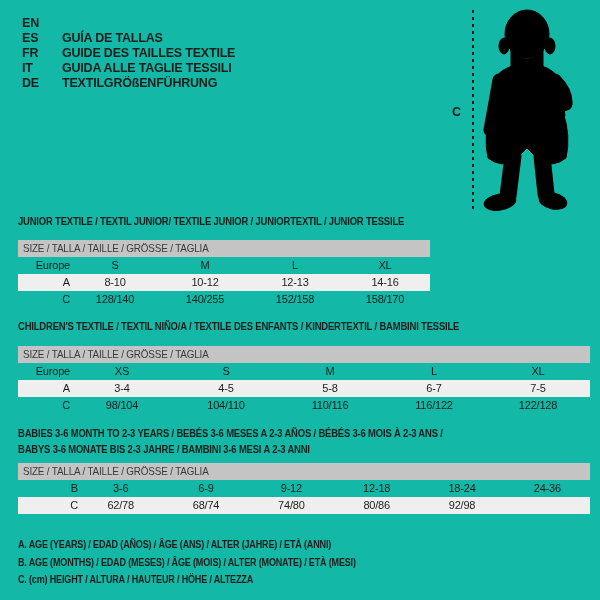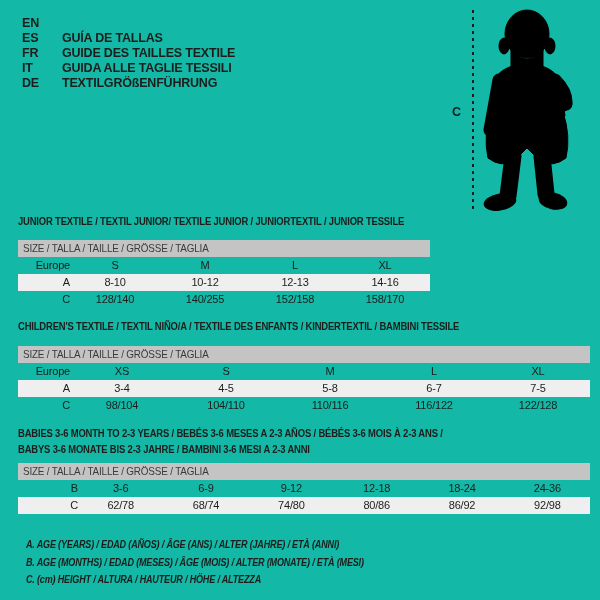--- a/index.html
+++ b/index.html
@@ -46,21 +46,21 @@
   .size-bar .sb {
     display: inline-block; transform: scaleX(0.9); transform-origin: 0 50%;
     white-space: nowrap; letter-spacing: -0.2px;
   }
   .trow { display: grid; grid-template-columns: var(--cols); height: 17px; line-height: 17px; font-size: 11px; }
   .trow.shade { background: #efefef; }
   .cell { text-align: center; letter-spacing: -0.2px; }
   .cell.label { text-align: right; padding-left: 5px; }
 
   
-  .footnotes { position: absolute; left: 26px; top: 536px; font-style: italic; }
+  .footnotes { position: absolute; left: 18px; top: 536px; }
   .fn {
     height: 17.5px; line-height: 17.5px; font-size: 11px; font-weight: bold;
     letter-spacing: -0.2px; white-space: nowrap;
     transform: scaleX(0.82); transform-origin: 0 50%;
   }
 </style>
 </head>
 <body>
 
 <div id="canvas" style="color: rgb(29, 29, 27);">
@@ -187,21 +187,20 @@
           <span class="cell">12-18</span>
           <span class="cell">18-24</span>
           <span class="cell">24-36</span>
         </div>
         <div class="trow shade" style="background: rgb(239, 239, 239);">
           <span class="cell label">C</span>
           <span class="cell">62/78</span>
           <span class="cell">68/74</span>
           <span class="cell">74/80</span>
           <span class="cell">80/86</span>
-          <span class="cell">86/92</span>
           <span class="cell">92/98</span>
         </div>
       </div>
   </div>
 
   <div class="footnotes">
     <div class="fn">A. AGE (YEARS) / EDAD (AÑOS) / ÂGE (ANS) / ALTER (JAHRE) / ETÀ (ANNI)</div>
     <div class="fn">B. AGE (MONTHS) / EDAD (MESES) / ÂGE (MOIS) / ALTER (MONATE) / ETÀ (MESI)</div>
     <div class="fn">C. (cm) HEIGHT / ALTURA / HAUTEUR / HÖHE / ALTEZZA</div>
   </div>

